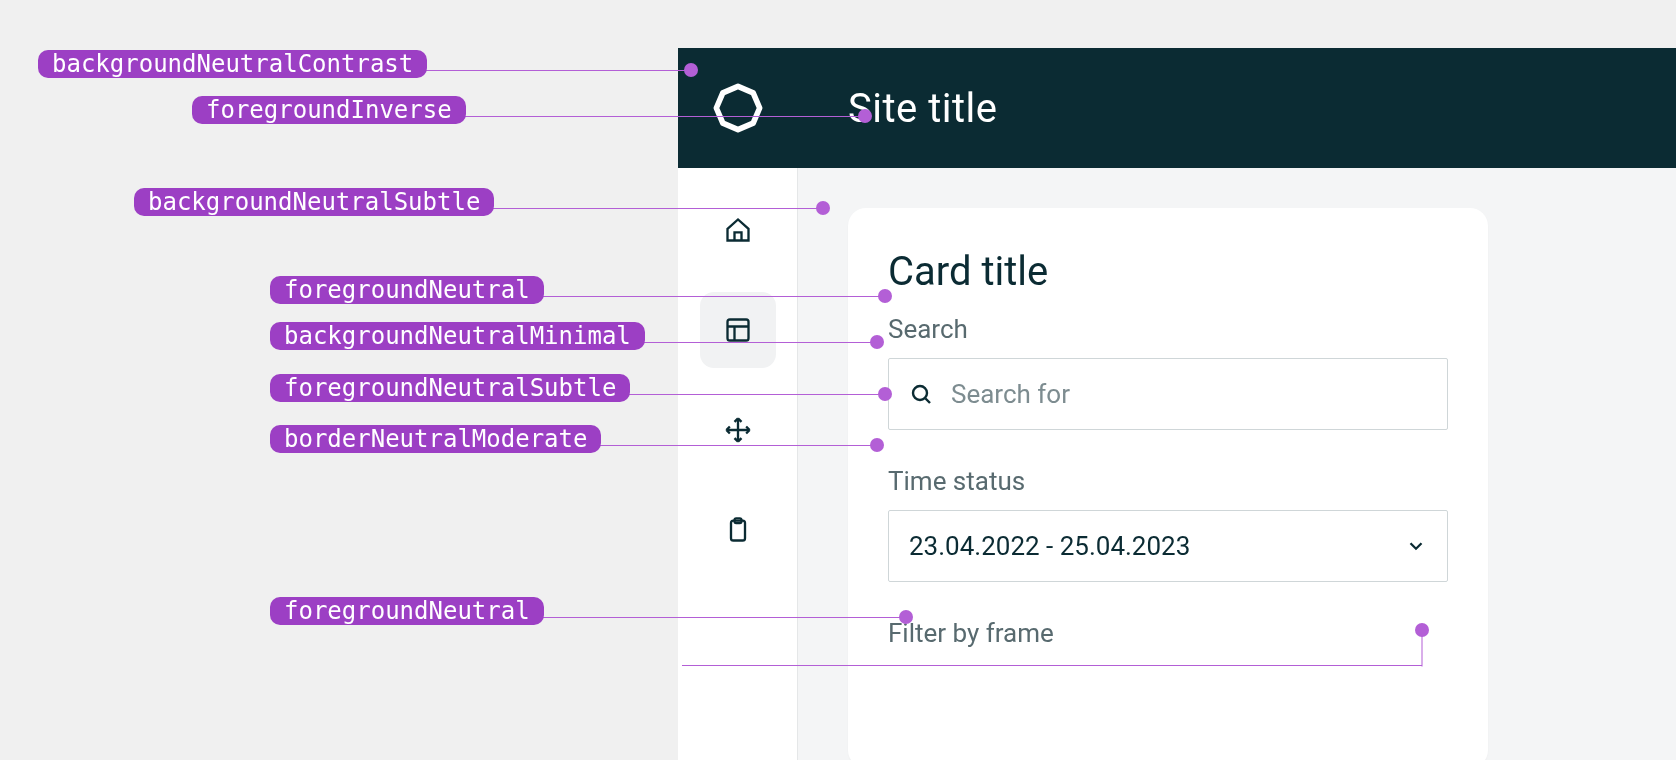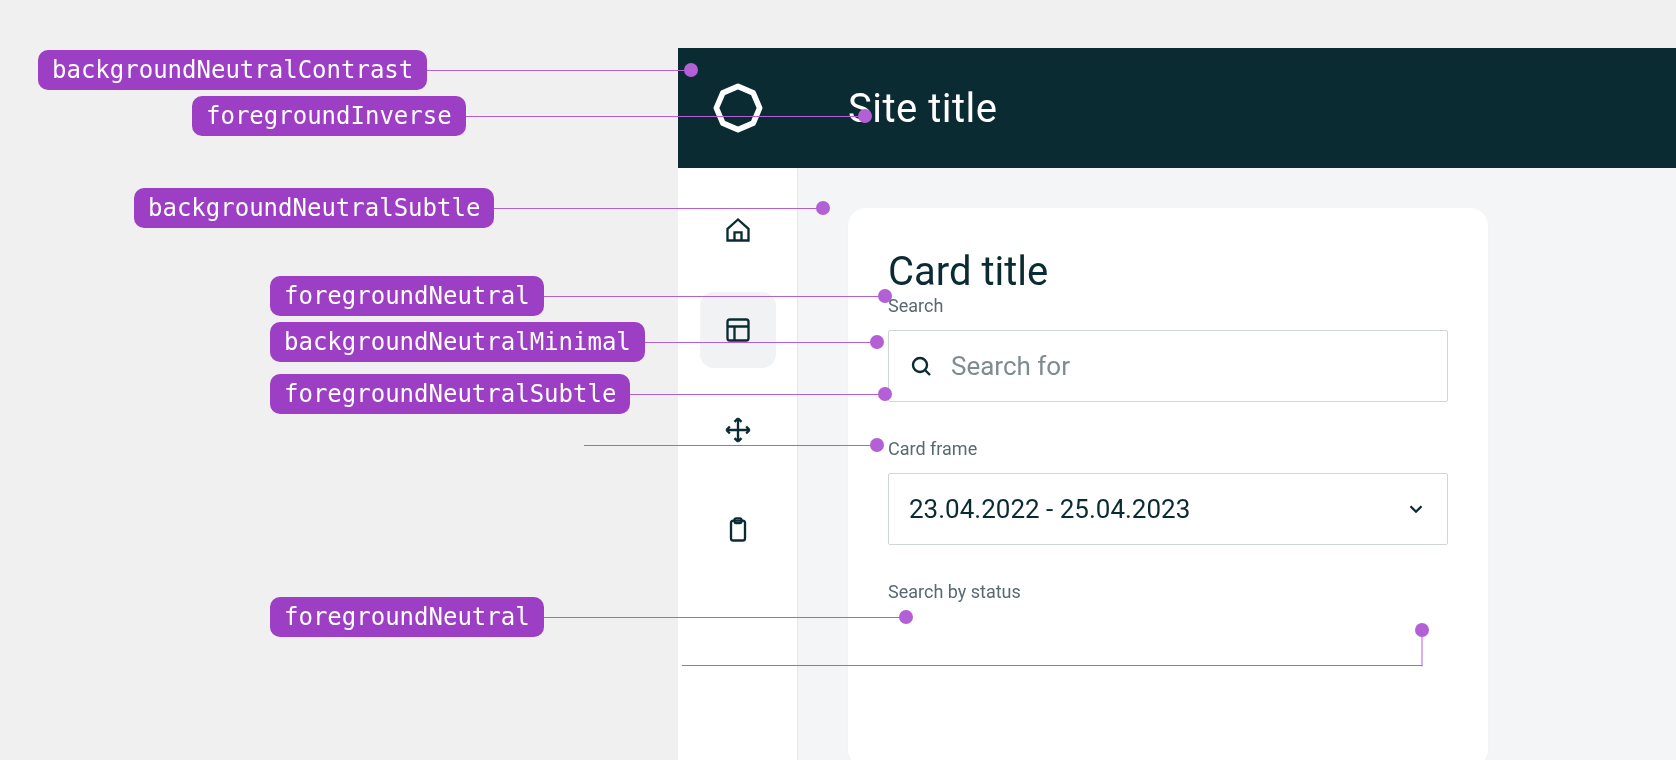--- a/index.html
+++ b/index.html
@@ -6,21 +6,21 @@
   html, body { width: 1676px; height: 760px; font-family: -apple-system, BlinkMacSystemFont, 'Segoe UI', Roboto, sans-serif; background: #f0f0f0; overflow: hidden; }
   .canvas { position: relative; width: 1676px; height: 760px; }
 
   
   .anno {
     position: absolute;
     background: #9c3fc4;
     color: #fff;
     font-family: ui-monospace, SFMono-Regular, Menlo, Consolas, monospace;
     font-size: 24px;
-    padding: 6px 14px;
+    padding: 0 14px;
     border-radius: 10px;
     white-space: nowrap;
     z-index: 5;
   }
   .line {
     position: absolute;
     height: 0;
     border-top: 1.5px solid #b35fd6;
     z-index: 2;
   }
@@ -59,21 +59,21 @@
   .nav-item.active { background: #f1f2f3; }
   .nav-icon { width: 28px; height: 28px; stroke: #0b2b33; stroke-width: 2; fill: none; }
 
   .content { position: absolute; left: 120px; top: 120px; right: 0; bottom: 0; background: #f4f5f6; padding: 40px 0 0 50px; }
   .card {
     background: #fff; border-radius: 18px; padding: 40px 40px 0 40px;
     width: 640px; height: 560px; overflow: hidden;
     box-shadow: 0 1px 2px rgba(0,0,0,0.03);
   }
   .card-title { font-size: 40px; font-weight: 400; color: #0b2b33; }
-  .field-label { font-size: 18px; color: #586a6f; margin-bottom: 14px; }
+  .field-label { font-size: 26px; color: #586a6f; margin-bottom: 14px; margin-top: 19px; }
   .input {
     width: 100%; height: 72px; border: 1.5px solid #cfd6d8; border-radius: 2px;
     background:#fff; display:flex; align-items:center; padding: 0 20px; margin-bottom: 36px;
     font-size: 26px; color: #0b2b33;
   }
   .input .placeholder { color: #7d8c90; }
   .search-icon { width: 24px; height: 24px; margin-right: 18px; stroke:#0b2b33; stroke-width:2.4; fill:none; }
   .select { justify-content: space-between; }
   .chevron { width: 22px; height: 22px; stroke:#0b2b33; stroke-width:2.5; fill:none; }
 </style>
@@ -81,20 +81,21 @@
 <body>
 
 <div class="canvas">
 
   <div class="anno" style="left:38px; top:50px;">backgroundNeutralContrast</div>
   <div class="anno" style="left:192px; top:96px;">foregroundInverse</div>
   <div class="anno" style="left:134px; top:188px;">backgroundNeutralSubtle</div>
   <div class="anno" style="left:270px; top:276px;">foregroundNeutral</div>
   <div class="anno" style="left:270px; top:374px;">foregroundNeutralSubtle</div>
   <div class="anno" style="left:270px; top:322px;">backgroundNeutralMinimal</div>
+  <div class="anno" style="left:270px; top:425px;">borderNeutralModerate</div>
   <div class="anno" style="left:270px; top:597px;">foregroundNeutral</div>
 
   <div class="line" style="left:400px; top:70px;  width:291px;"></div>
     <div class="dot" style="left:691px; top:70px;"></div>
   <div class="line" style="left:425px; top:116px; width:440px;"></div>
     <div class="dot" style="left:865px; top:116px;"></div>
   <div class="line" style="left:464px; top:208px; width:359px;"></div>
     <div class="dot" style="left:823px; top:208px;"></div>
   <div class="line" style="left:518px; top:296px; width:367px;"></div>
     <div class="dot" style="left:885px; top:296px;"></div>
@@ -152,26 +153,26 @@
 
         <div class="field-label">Search</div>
         <div class="input">
           <svg class="search-icon" viewBox="0 0 24 24">
               <circle cx="11" cy="11" r="7"></circle>
               <path d="M21 21 L16.5 16.5"></path>
             </svg>
           <span class="placeholder">Search for</span>
         </div>
 
-        <div class="field-label">Card frame</div>
+        <div class="field-label">Time status</div>
         <div class="input select">
           <span>23.04.2022 - 25.04.2023</span>
           <svg class="chevron" viewBox="0 0 24 24">
               <path d="M6 9 L12 15 L18 9"></path>
             </svg>
         </div>
 
-        <div class="field-label">Search by status</div>
+        <div class="field-label">Filter by frame</div>
       </div>
     </div>
   </div>
 
 </div>
 
 </body></html>

